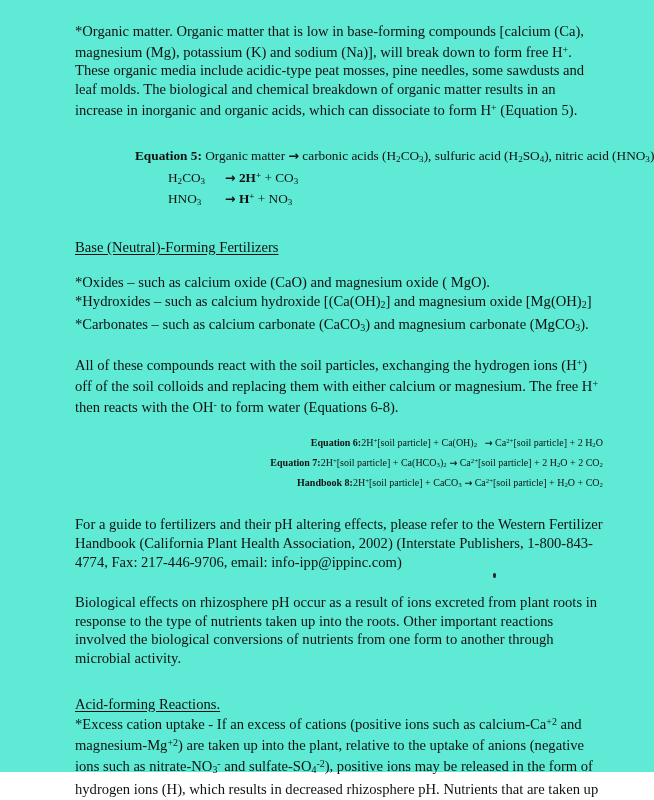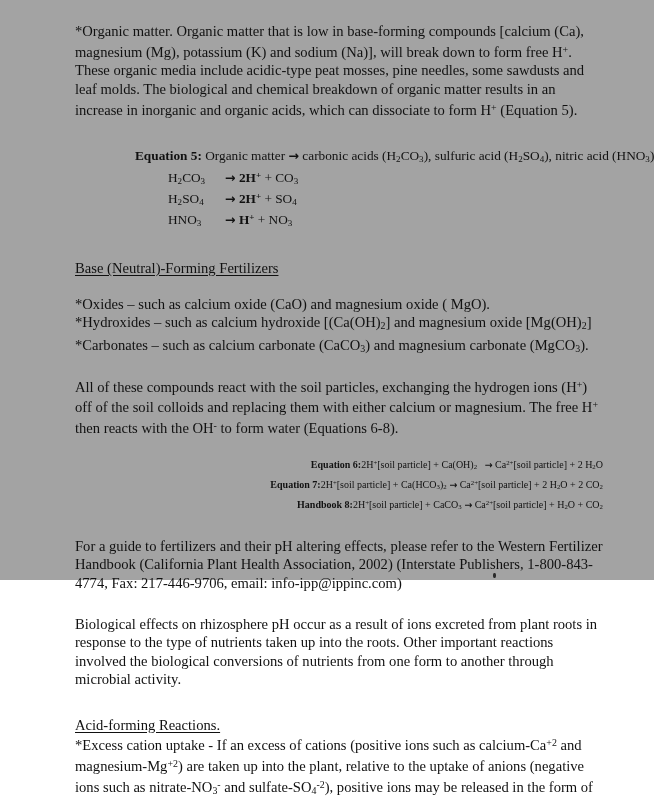--- a/index.html
+++ b/index.html
@@ -14,22 +14,22 @@
     font-family: "Liberation Serif", "DejaVu Serif", serif;
     color: #111111;
     overflow: hidden;
     position: relative;
   }
   .page {
     position: absolute;
     left: 0;
     top: 0;
     width: 654px;
-    height: 580px;
-    background: #a3a3a3;
+    height: 772px;
+    background: #5eead4;
   }
   .content {
     position: absolute;
     left: 75px;
     top: 22px;
     width: 528px;
   }
   p, div.para {
     margin: 0;
   }
@@ -126,23 +126,20 @@
     <div class="eqblock">
       <div class="eq-row">
         <span class="eq-label">Equation 5:</span>
         <span>Organic matter <span class="arrow">→</span> carbonic acids (H<sub>2</sub>CO<sub>3</sub>), sulfuric acid (H<sub>2</sub>SO<sub>4</sub>), nitric acid (HNO<sub>3</sub>)</span>
       </div>
       <div class="eq-rows">
         <div class="eq-row">
           <span class="eq-lhs">H<sub>2</sub>CO<sub>3</sub></span><span class="eq-rhs"><span class="arrow">→</span> 2H<sup>+</sup> <span class="plain">+ CO<sub>3</sub></span></span>
         </div>
         <div class="eq-row">
-          <span class="eq-lhs">H<sub>2</sub>SO<sub>4</sub></span><span class="eq-rhs"><span class="arrow">→</span> 2H<sup>+</sup> <span class="plain">+ SO<sub>4</sub></span></span>
-        </div>
-        <div class="eq-row">
           <span class="eq-lhs">HNO<sub>3</sub></span><span class="eq-rhs"><span class="arrow">→</span> H<sup>+</sup> <span class="plain">+ NO<sub>3</sub></span></span>
         </div>
       </div>
     </div>
 
     <div class="gap-xl"></div>
 
     <div class="heading-underline">Base (Neutral)-Forming Fertilizers</div>
 
     <div class="gap-m"></div>

